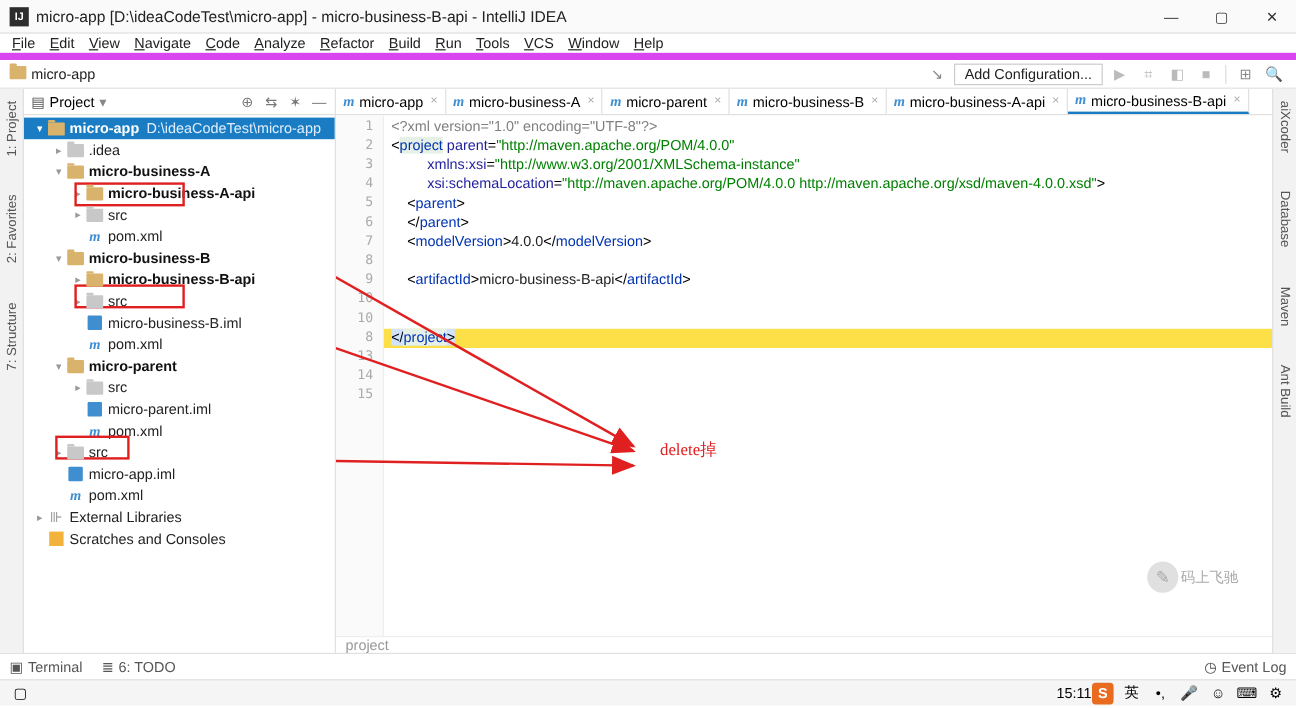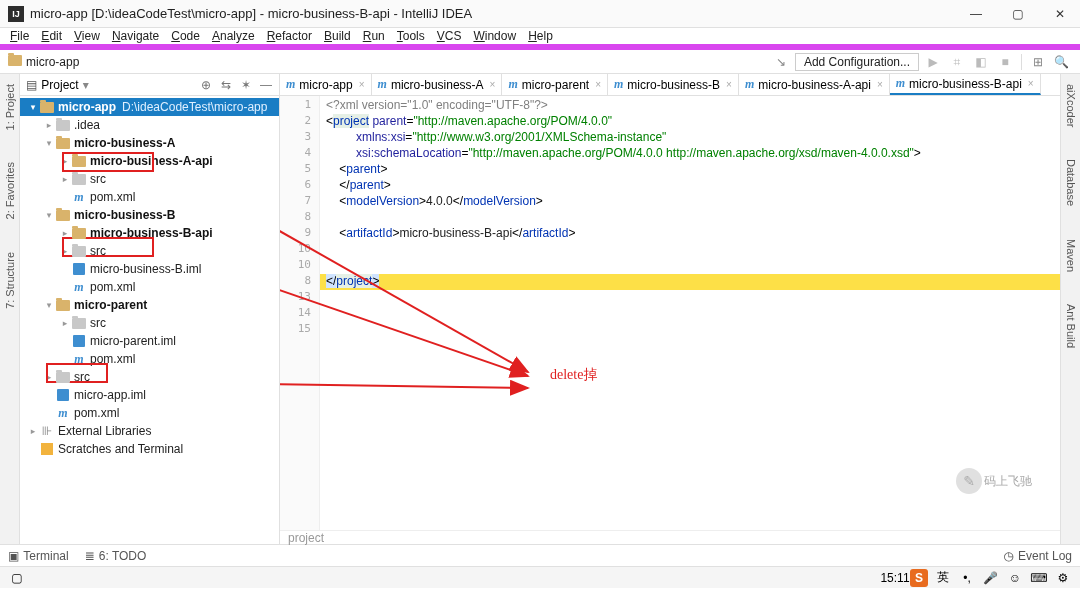--- a/index.html
+++ b/index.html
@@ -317,21 +317,21 @@
             <span class="lib-icon"></span>
           </span>
           <span class="name">External Libraries</span>
         </div>
         <div class="tree-row">
           <span class="ind" style="width:0px"></span>
           <span class="arw"></span>
           <span class="ficon">
             <span class="box-icon"></span>
           </span>
-          <span class="name">Scratches and Terminal</span>
+          <span class="name">Scratches and Consoles</span>
         </div>
       </div>
   </div>
 
   <div class="editor-area">
     <div class="editor-tabs" id="etabs">
         <div class="etab">
           <span class="m">m</span>
           <span>micro-app</span>
           <span class="close">×</span>

